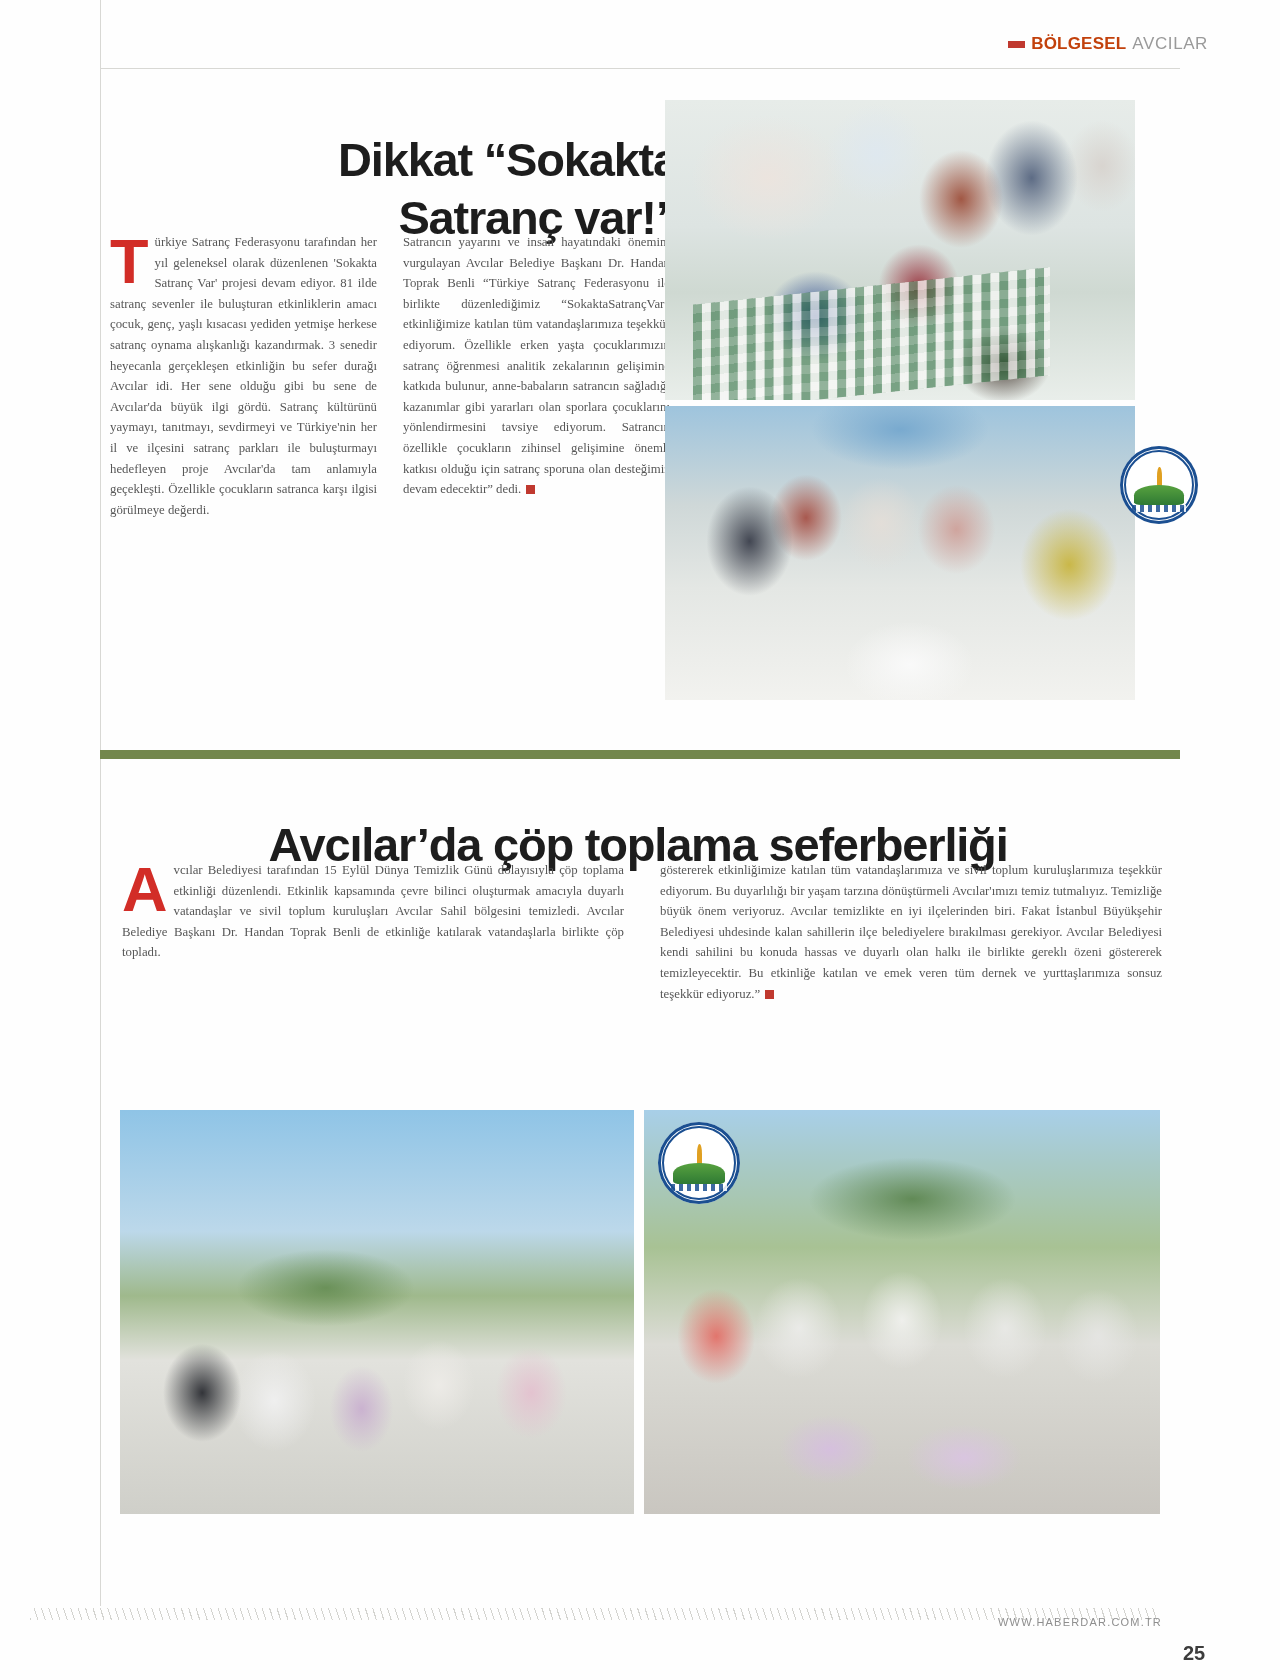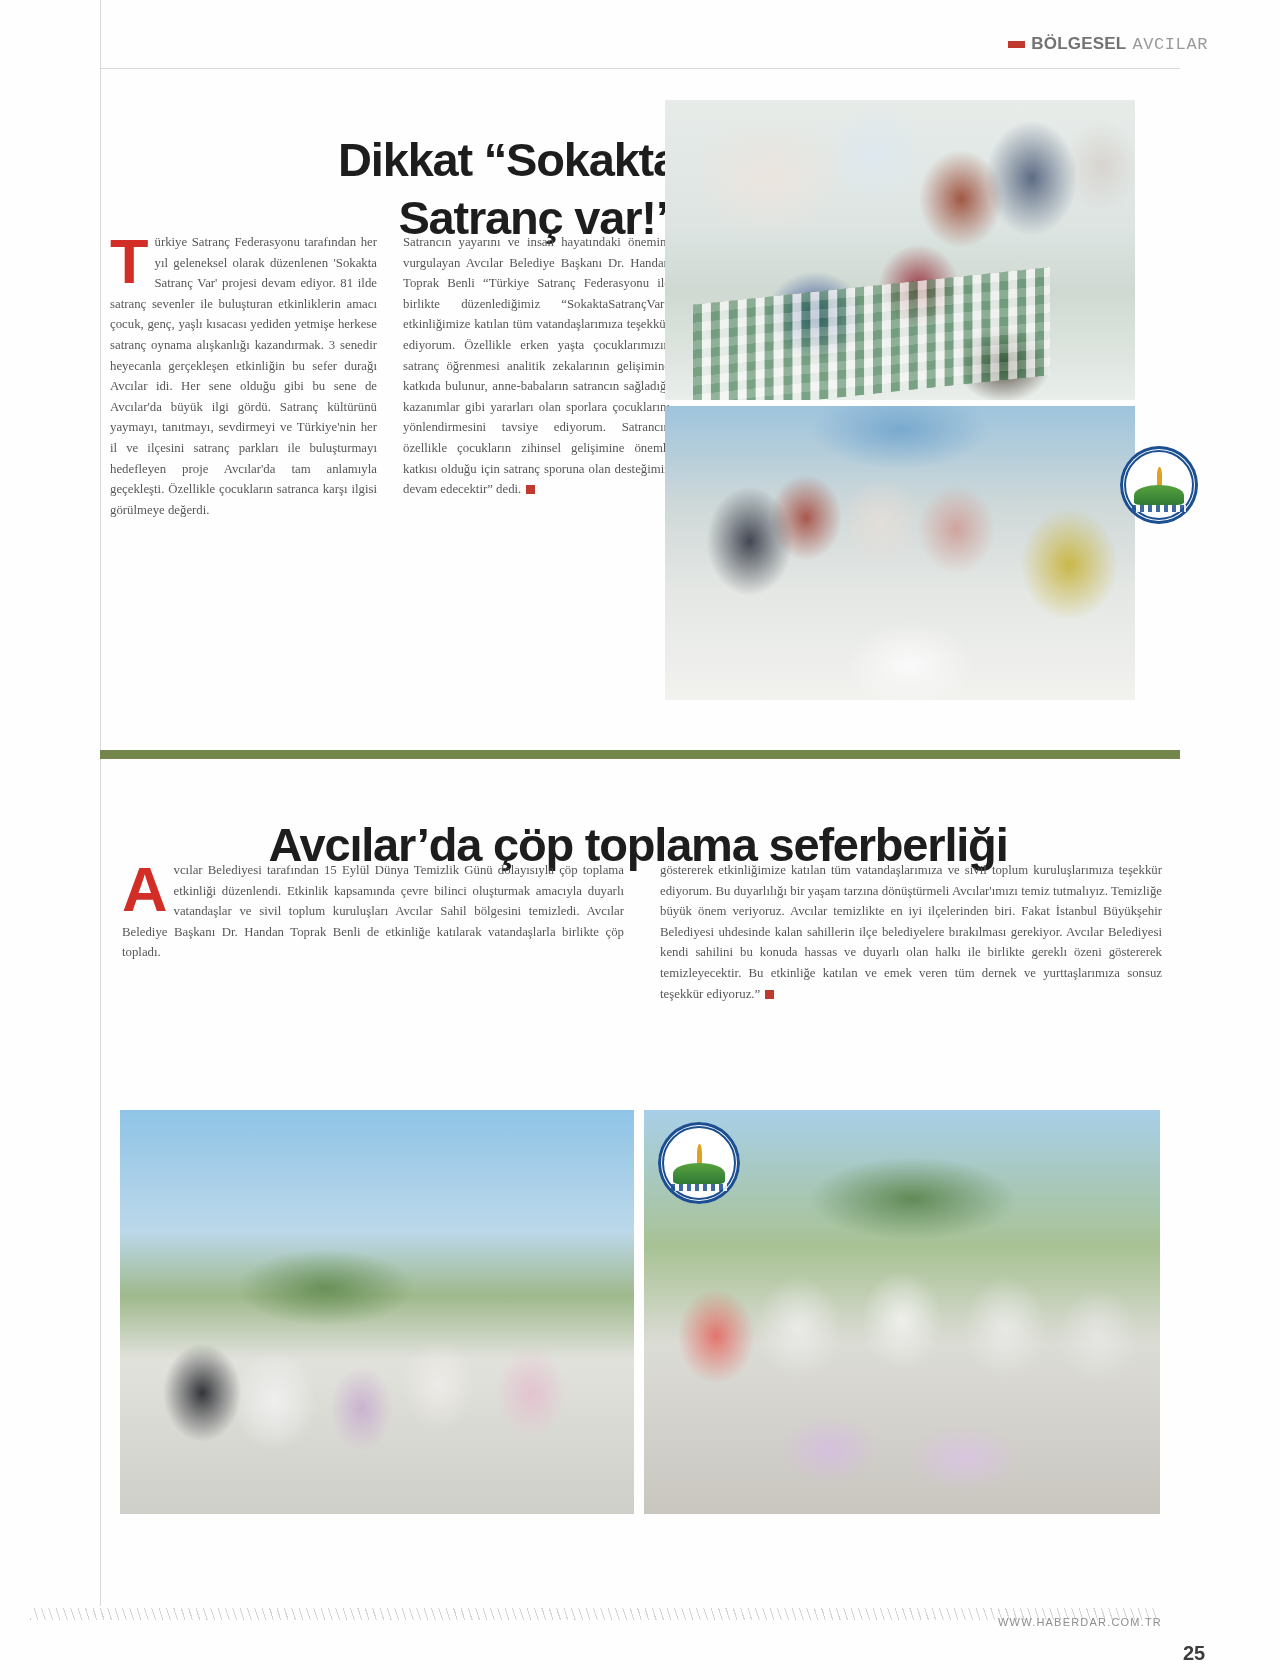--- a/index.html
+++ b/index.html
@@ -59,24 +59,24 @@
     width: 17px;
     height: 7px;
     background: #c0392f;
     display: inline-block;
   }
   .run-head .sec {
     font-family: "Liberation Sans", sans-serif;
     font-weight: bold;
     font-size: 17px;
     letter-spacing: 0.2px;
-    color: #737373;
+    color: #c2410c;
   }
   .run-head .sub {
-    font-family: Liberation Mono, monospace;
+    font-family: Liberation Sans, sans-serif;
     font-weight: normal;
     font-size: 17px;
     letter-spacing: 0.6px;
     color: #9a9a9a;
   }
 
   
   .headline {
     font-family: "Liberation Sans", sans-serif;
     font-weight: bold;

